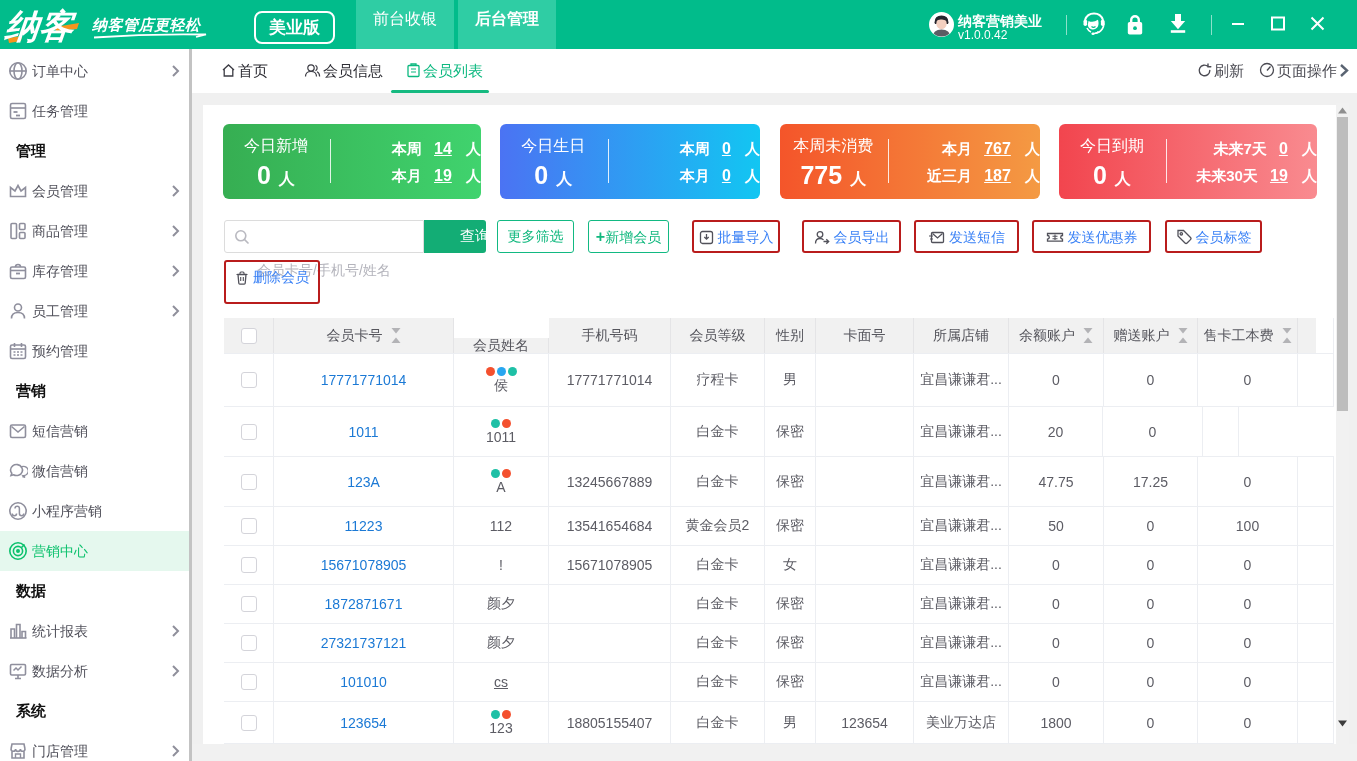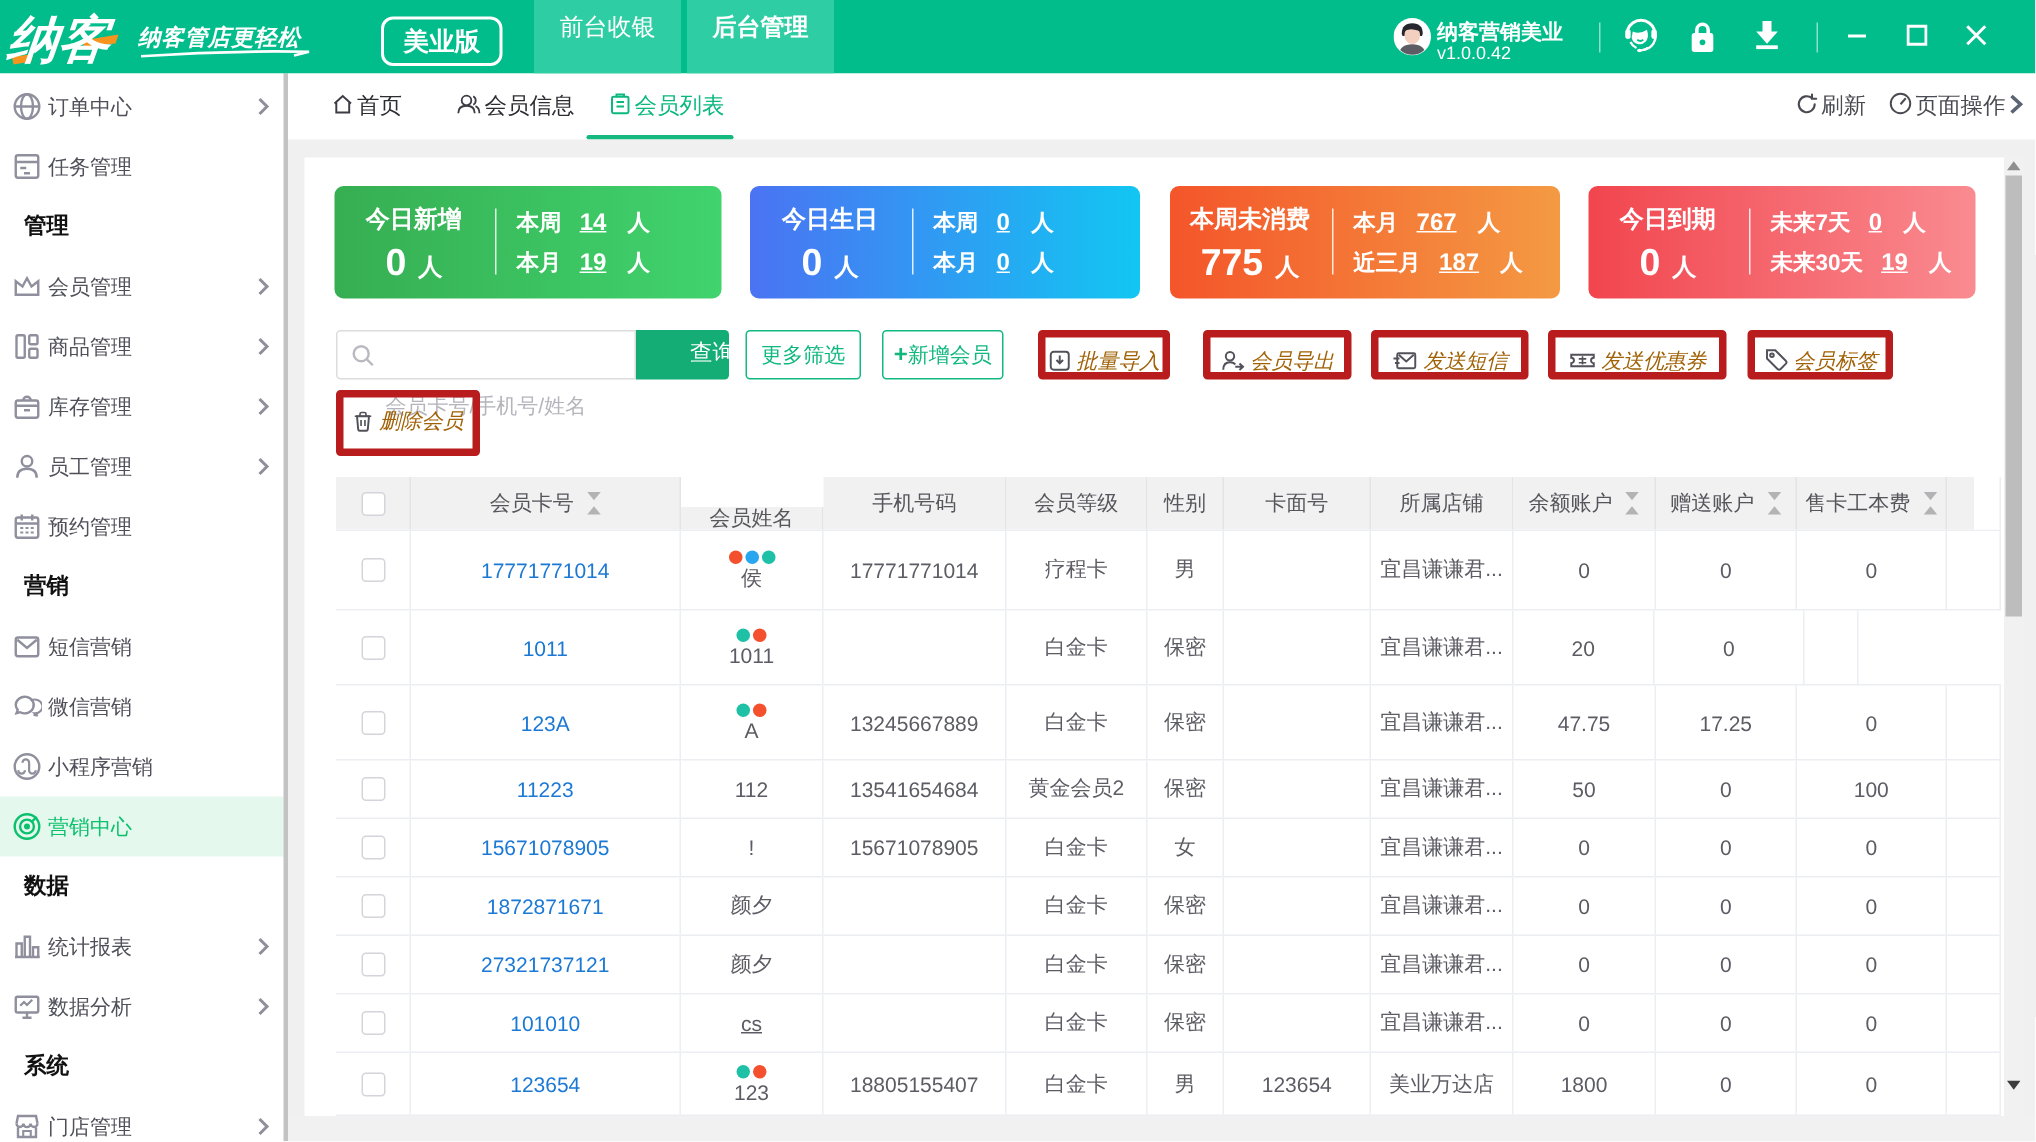--- a/index.html
+++ b/index.html
@@ -34,32 +34,32 @@
 .ptab.green { color:#0bb87f; }
 #tabunderline { position:absolute; left:199px; top:41px; width:98px; height:3px; background:#15b980; border-radius:2px; }
 
 
 #graybg { position:absolute; left:192px; top:93px; width:1165px; height:668px; background:#f0f0f0; }
 #panel { position:absolute; left:203px; top:105px; width:1134px; height:639px; background:#fff; }
 
 
 .card { position:absolute; top:19px; height:75px; border-radius:6px; color:#fff; }
 .cl { position:absolute; left:0; top:0; width:41%; height:100%; text-align:center; }
-.clt { margin-top:12px; font-size:16px; font-weight:700; }
+.clt { margin-top:12px; font-size:16px; font-weight:400; }
 .cln { margin-top:4px; font-size:16px; font-weight:700; }
 .cln b { font-size:25px; font-weight:700; margin-right:8px; }
 .cdiv { position:absolute; left:41.5%; top:15px; width:1px; height:44px; background:rgba(255,255,255,0.85); }
 .cr { position:absolute; left:47%; right:0; top:0; height:100%; font-size:15px; font-weight:700; }
-.crrow { margin-top:10px; text-align:left; line-height:17px; }
+.crrow { margin-top:10px; text-align:right; line-height:17px; }
 .cr .crrow:first-child { margin-top:16px; }
 .crrow u { font-size:16px; margin:0 10px 0 8px; font-weight:700; }
 
 
 .btn { position:absolute; height:33px; line-height:31px; text-align:center; font-size:14px; border-radius:3px; white-space:nowrap; }
-.btn.gray { border:5px solid #b91c1c; color:#a16207;font-style:italic; }
+.btn.gray { border:2px solid #b91c1c; color:#3b82f6; }
 .btn.greenb { border:1px solid #12b982; color:#10b87e; }
 .btn svg { vertical-align:-3px; margin-right:4px; }
 
 
 #tbl { position:absolute; left:21px; top:213px; }
 .trow { display:flex; }
 .tcell { flex:none; display:flex; align-items:center; justify-content:center; font-size:14px; color:#5c5c64; border-right:1px solid #eceef2; overflow:hidden; }
 .thead .tcell { background:#f1f1f1; color:#55555c; border-right:1px solid #e4e4e6; }
 #tbl .trow { border-bottom:1px solid #eceef2; }
 a.lnk { color:#1b79d5; text-decoration:none; }

